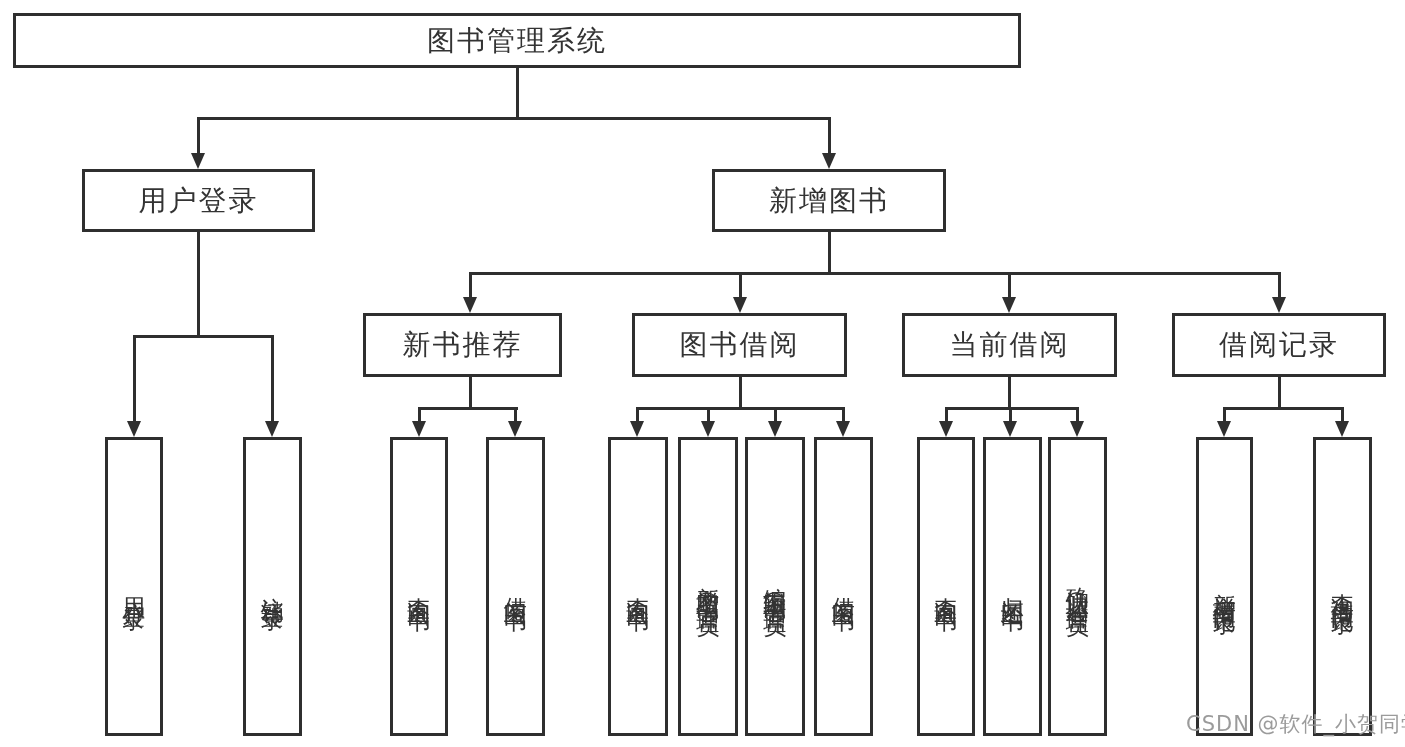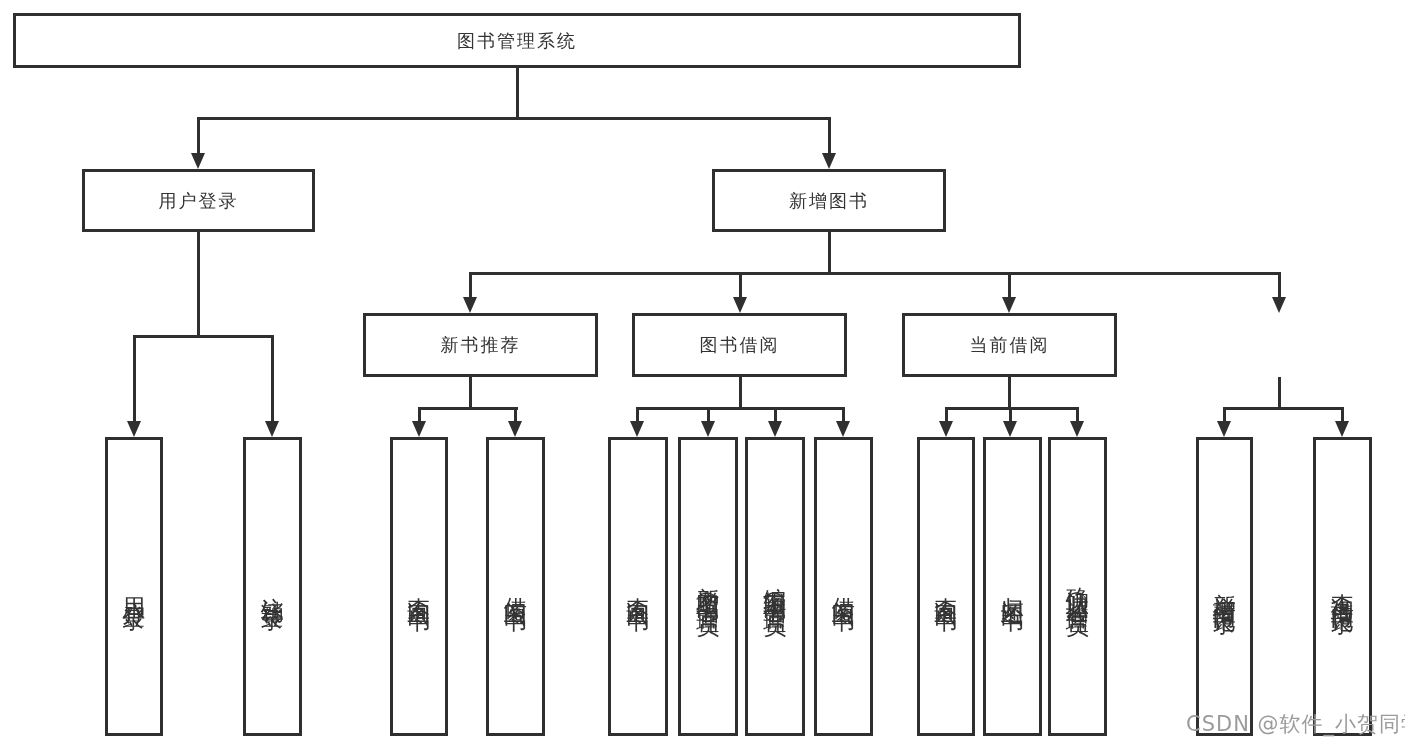--- a/index.html
+++ b/index.html
@@ -4,21 +4,21 @@
 <style>
   html,body { margin:0; padding:0; background:#ffffff; }
   .canvas {
     position:relative; width:1405px; height:747px; background:#ffffff;
     font-family:"DejaVu Sans","Liberation Sans",sans-serif; color:#333333; overflow:hidden;
   }
   .box {
     position:absolute; box-sizing:border-box; border:3px solid #2f2f2f; background:#ffffff;
     display:flex; align-items:center; justify-content:center;
   }
-  .hbox span { font-size:18px; letter-spacing:2px; color:#333333; white-space:nowrap; }
+  .hbox span { font-size:28px; letter-spacing:2px; color:#333333; white-space:nowrap; }
   .vbox .vtext {
     writing-mode:vertical-rl; text-orientation:mixed;
     font-size:23px; letter-spacing:4px; line-height:1.15; color:#333333; white-space:nowrap;
   }
   .ln { position:absolute; background:#2f2f2f; }
   .ar {
     position:absolute; width:0; height:0;
     border-left:7px solid transparent; border-right:7px solid transparent;
     border-top:16px solid #2f2f2f;
   }
@@ -61,28 +61,31 @@
   <div class="ln" style="left:469px;top:272px;width:812px;height:3px"></div>
   <div class="ln" style="left:469px;top:272px;width:3px;height:28px"></div>
   <div class="ar" style="left:463px;top:297px"></div>
   <div class="ln" style="left:739px;top:272px;width:3px;height:28px"></div>
   <div class="ar" style="left:733px;top:297px"></div>
   <div class="ln" style="left:1008px;top:272px;width:3px;height:28px"></div>
   <div class="ar" style="left:1002px;top:297px"></div>
   <div class="ln" style="left:1278px;top:272px;width:3px;height:28px"></div>
   <div class="ar" style="left:1272px;top:297px"></div>
 
-  <div class="box hbox" style="left:363px;top:313px;width:235px;height:64px">
+  <div class="box hbox" style="left:363px;top:313px;width:199px;height:64px">
     <span>新书推荐</span>
   </div>
   <div class="box hbox" style="left:902px;top:313px;width:215px;height:64px">
     <span>当前借阅</span>
   </div>
   <div class="box hbox" style="left:632px;top:313px;width:215px;height:64px">
     <span>图书借阅</span>
+  </div>
+  <div class="box hbox" style="left:1172px;top:313px;width:214px;height:64px">
+    <span>借阅记录</span>
   </div>
 
   <div class="ln" style="left:469px;top:377px;width:3px;height:32px"></div>
   <div class="ln" style="left:418px;top:407px;width:100px;height:3px"></div>
   <div class="ln" style="left:418px;top:407px;width:3px;height:17px"></div>
   <div class="ar" style="left:412px;top:421px"></div>
   <div class="ln" style="left:514px;top:407px;width:3px;height:17px"></div>
   <div class="ar" style="left:508px;top:421px"></div>
 
   <div class="ln" style="left:739px;top:377px;width:3px;height:32px"></div>

